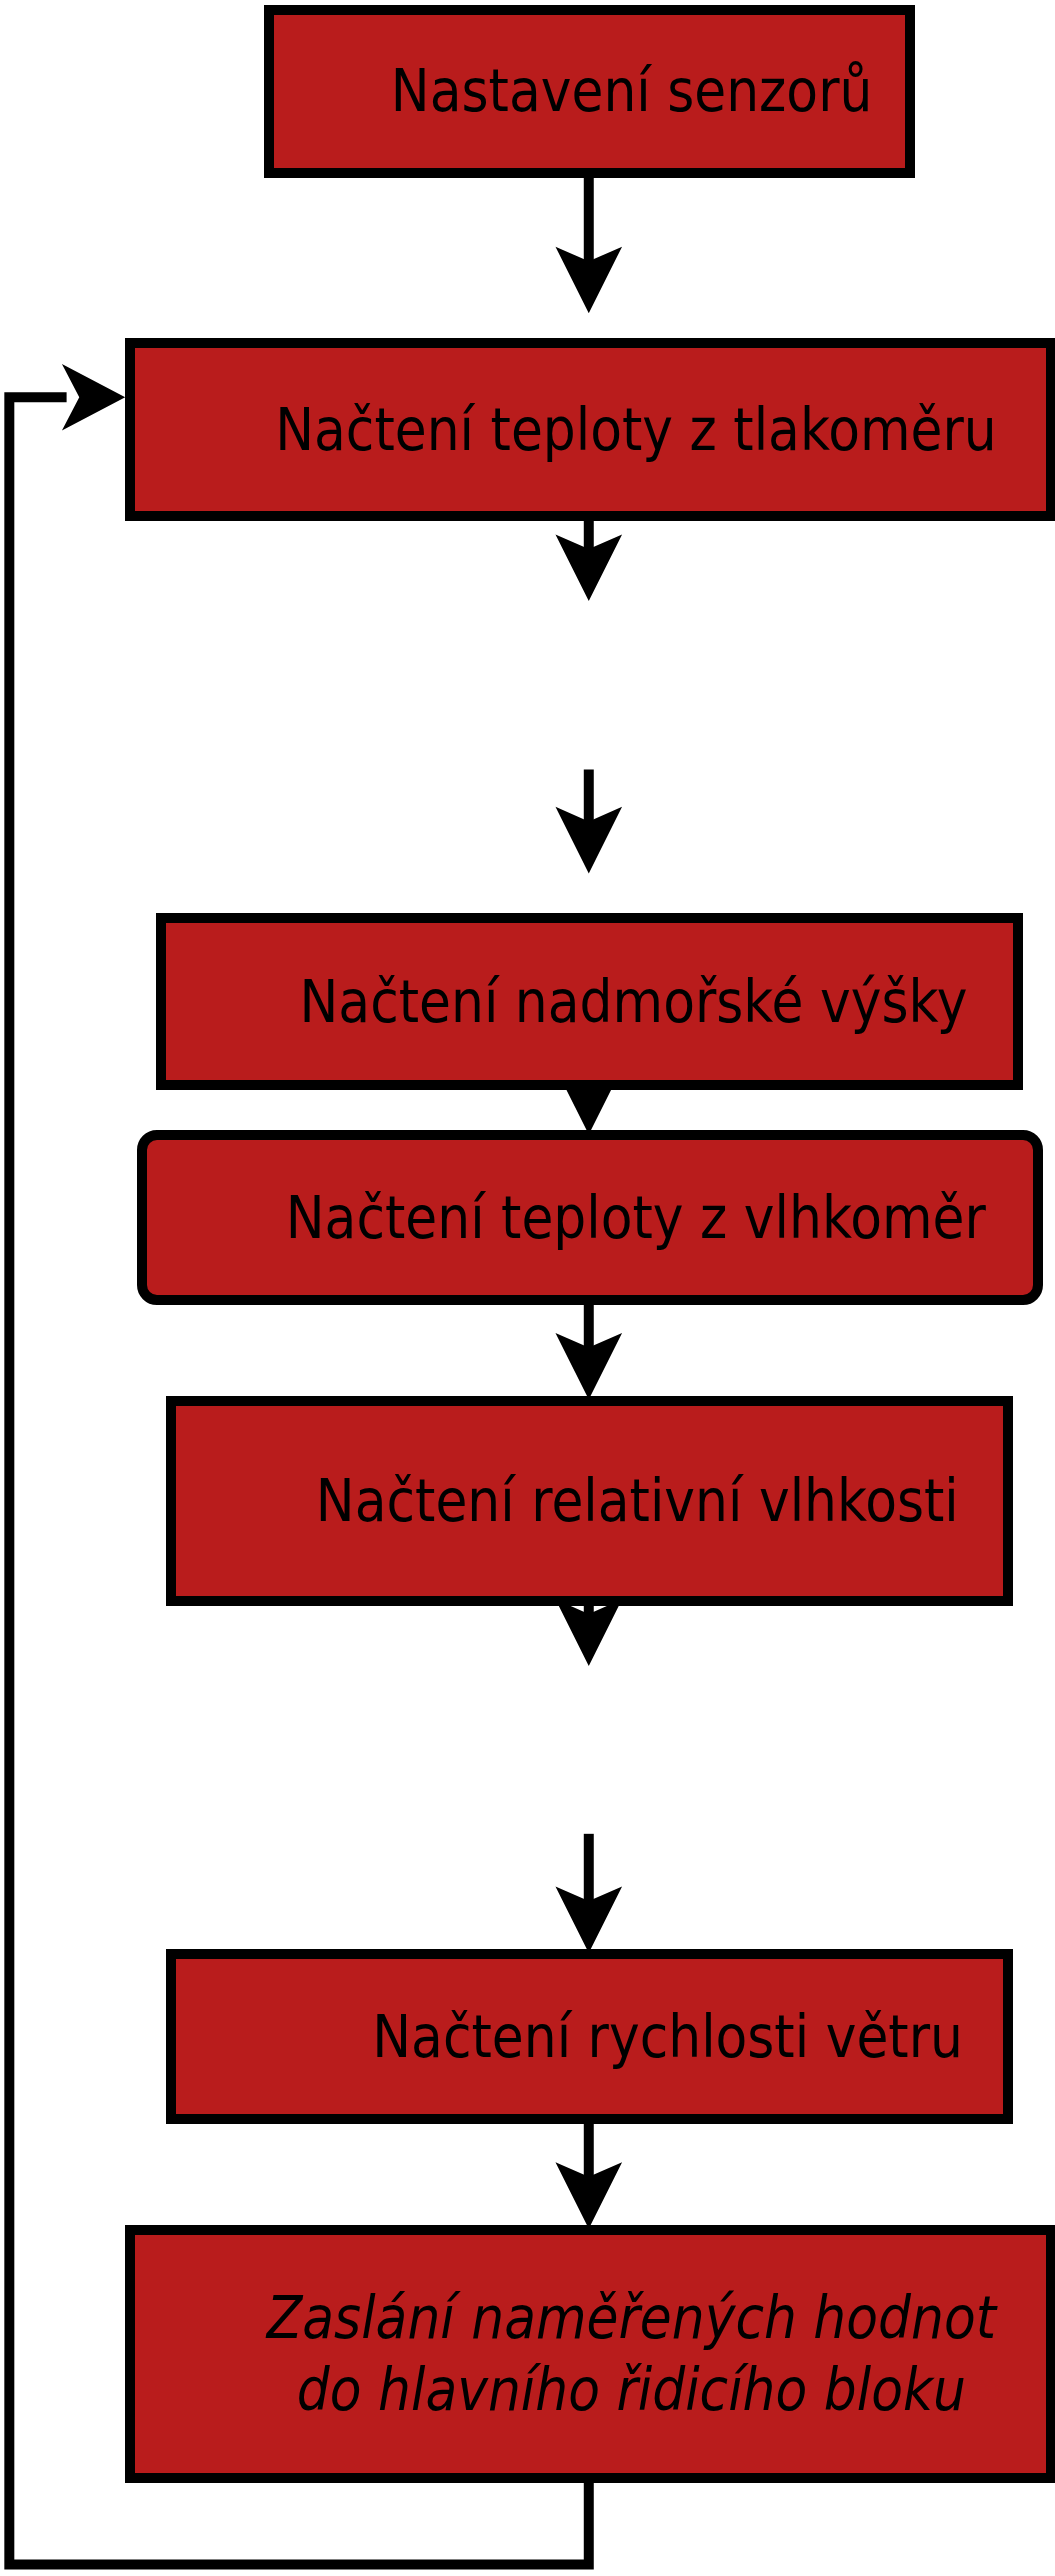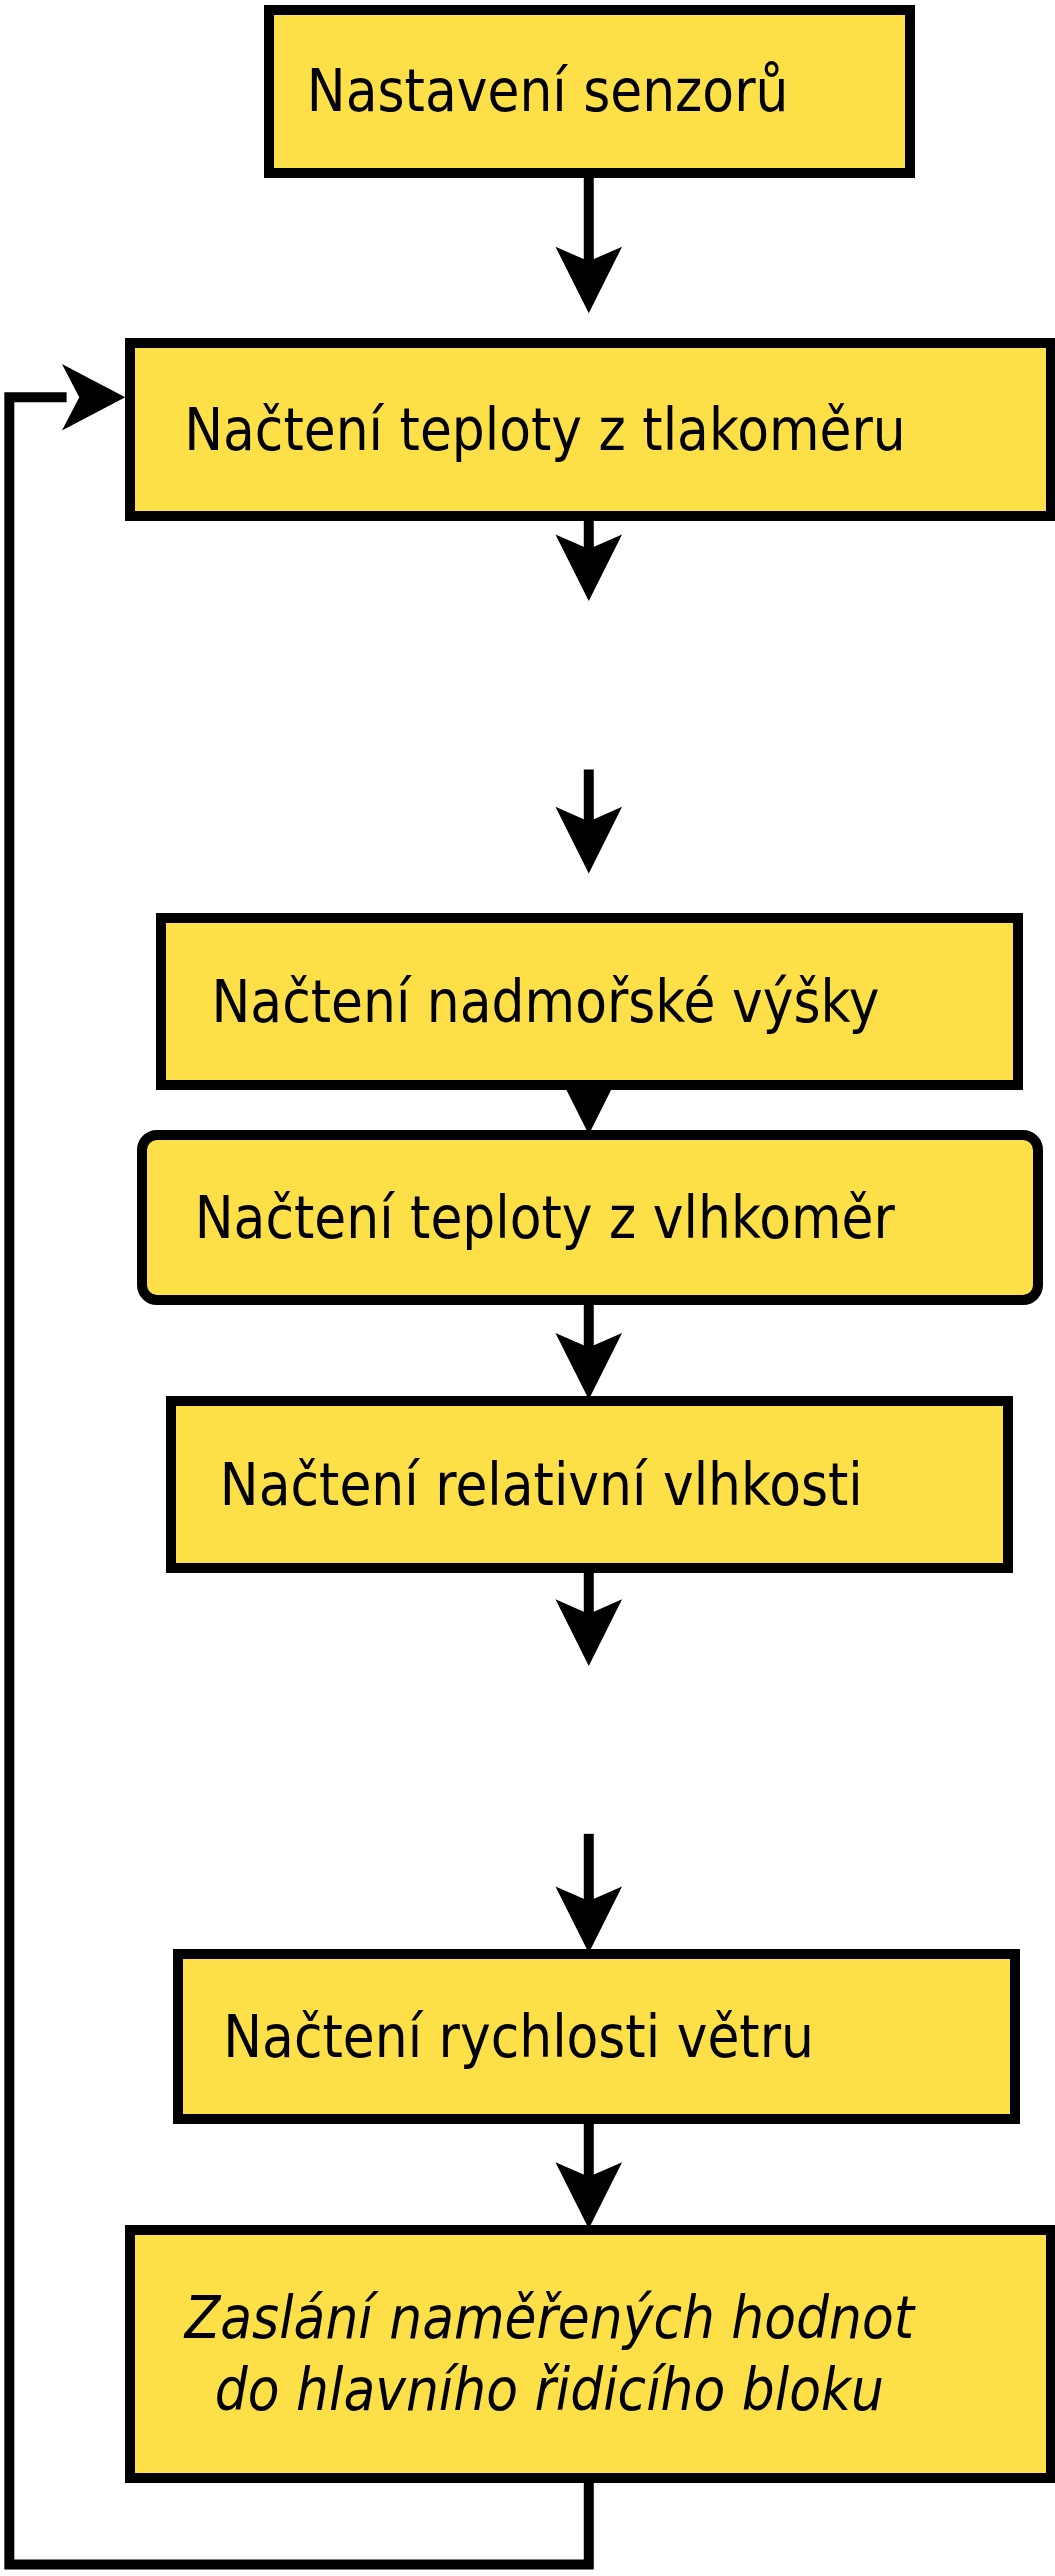--- a/index.html
+++ b/index.html
@@ -19,24 +19,24 @@
     position: absolute;
     left: 0;
     top: 0;
     width: 1055px;
     height: 2576px;
   }
   .node {
     position: absolute;
     box-sizing: border-box;
     border: 10px solid #000000;
-    background: #fde047;
+    background: #b91c1c;
     display: flex;
     align-items: center;
-    justify-content: flex-start;
+    justify-content: flex-end;
   }
   .label {
     color: #000000;
     font-size: 59px;
     line-height: 1.22;
     text-align: center;
     white-space: nowrap;
     transform: scaleX(0.88);
     transform-origin: center center;
   }
@@ -115,28 +115,28 @@
       <span class="line">Načtení nadmořské výšky</span>
     </div>
   </div>
 
   <div class="node" style="left:137px; top:1130px; width:906px; height:175px;border-radius:20px;">
     <div class="label">
       <span class="line">Načtení teploty z vlhkoměr</span>
     </div>
   </div>
 
-  <div class="node" style="left:166px; top:1396px; width:847px; height:177px;">
+  <div class="node" style="left:166px; top:1396px; width:847px; height:210px;">
     <div class="label">
       <span class="line">Načtení relativní vlhkosti</span>
     </div>
   </div>
 
 
-  <div class="node" style="left:166px; top:1949px; width:847px; height:175px;margin-left:7px;">
+  <div class="node" style="left:166px; top:1949px; width:847px; height:175px;">
     <div class="label">
       <span class="line">Načtení rychlosti větru</span>
     </div>
   </div>
 
   <div class="node" style="left:125px; top:2225px; width:931px; height:258px;font-style:italic;">
     <div class="label">
       <span class="line">Zaslání naměřených hodnot</span>
       <span class="line">do hlavního řidicího bloku</span>
     </div>

